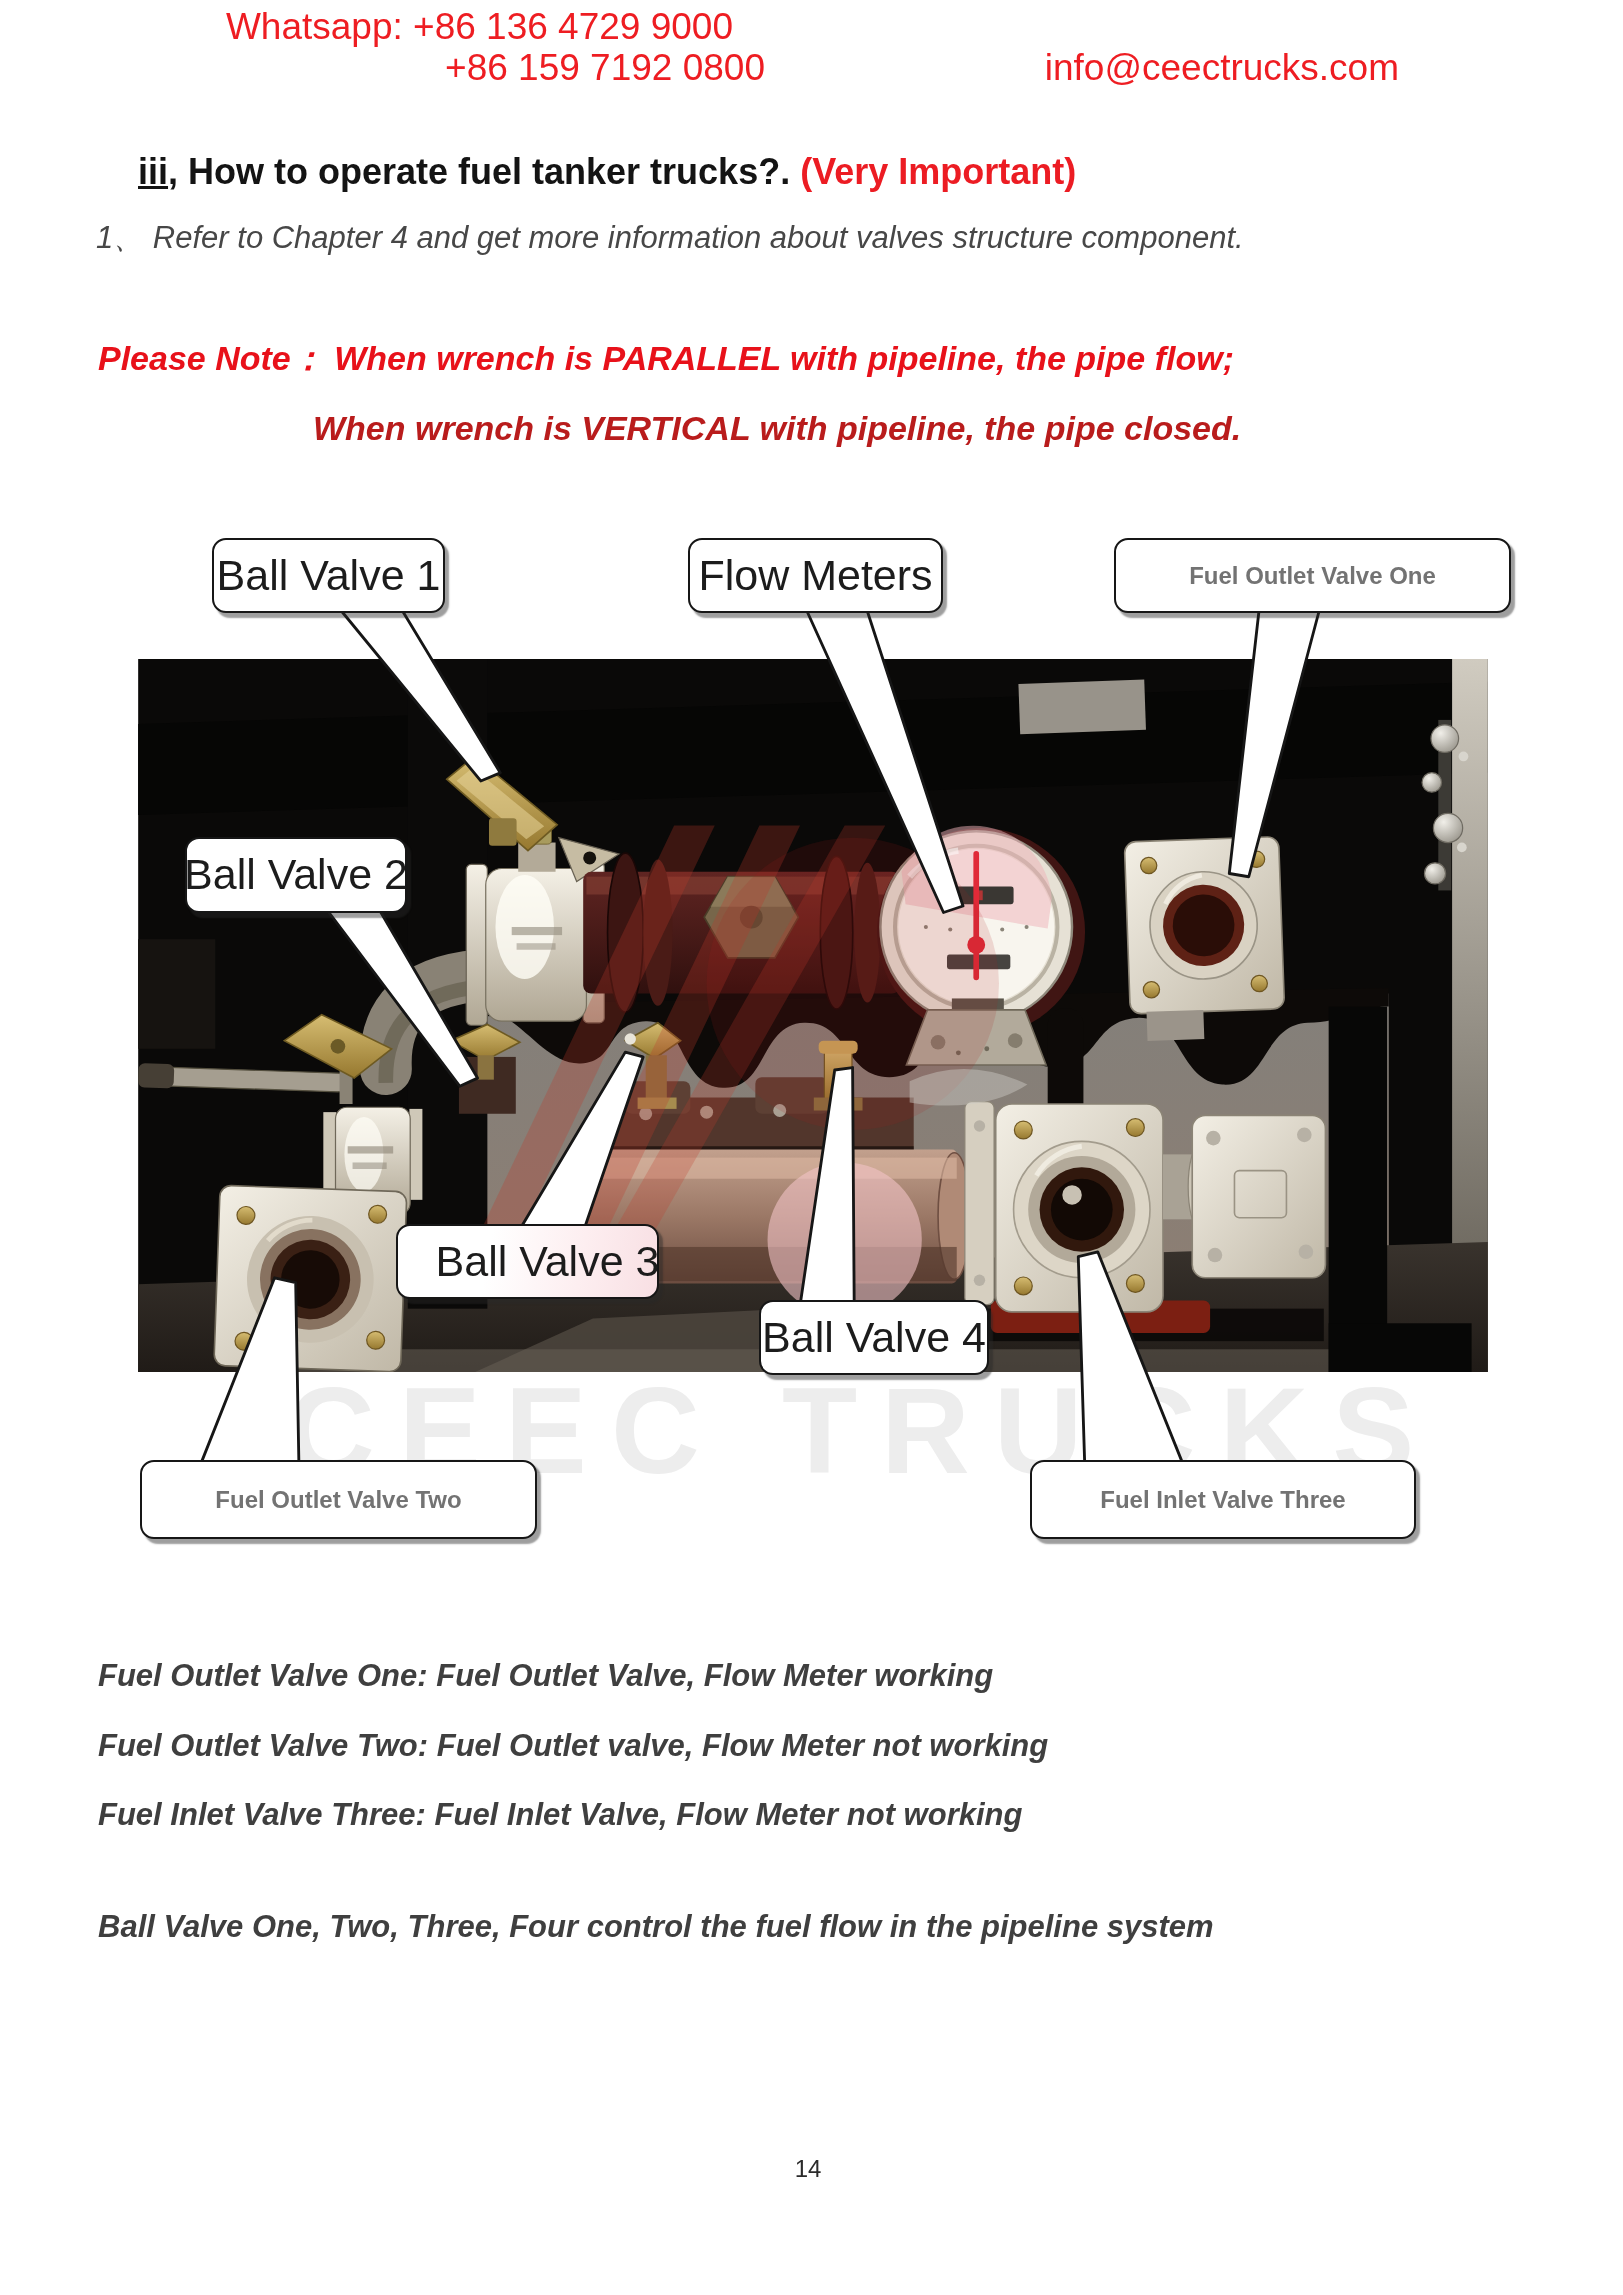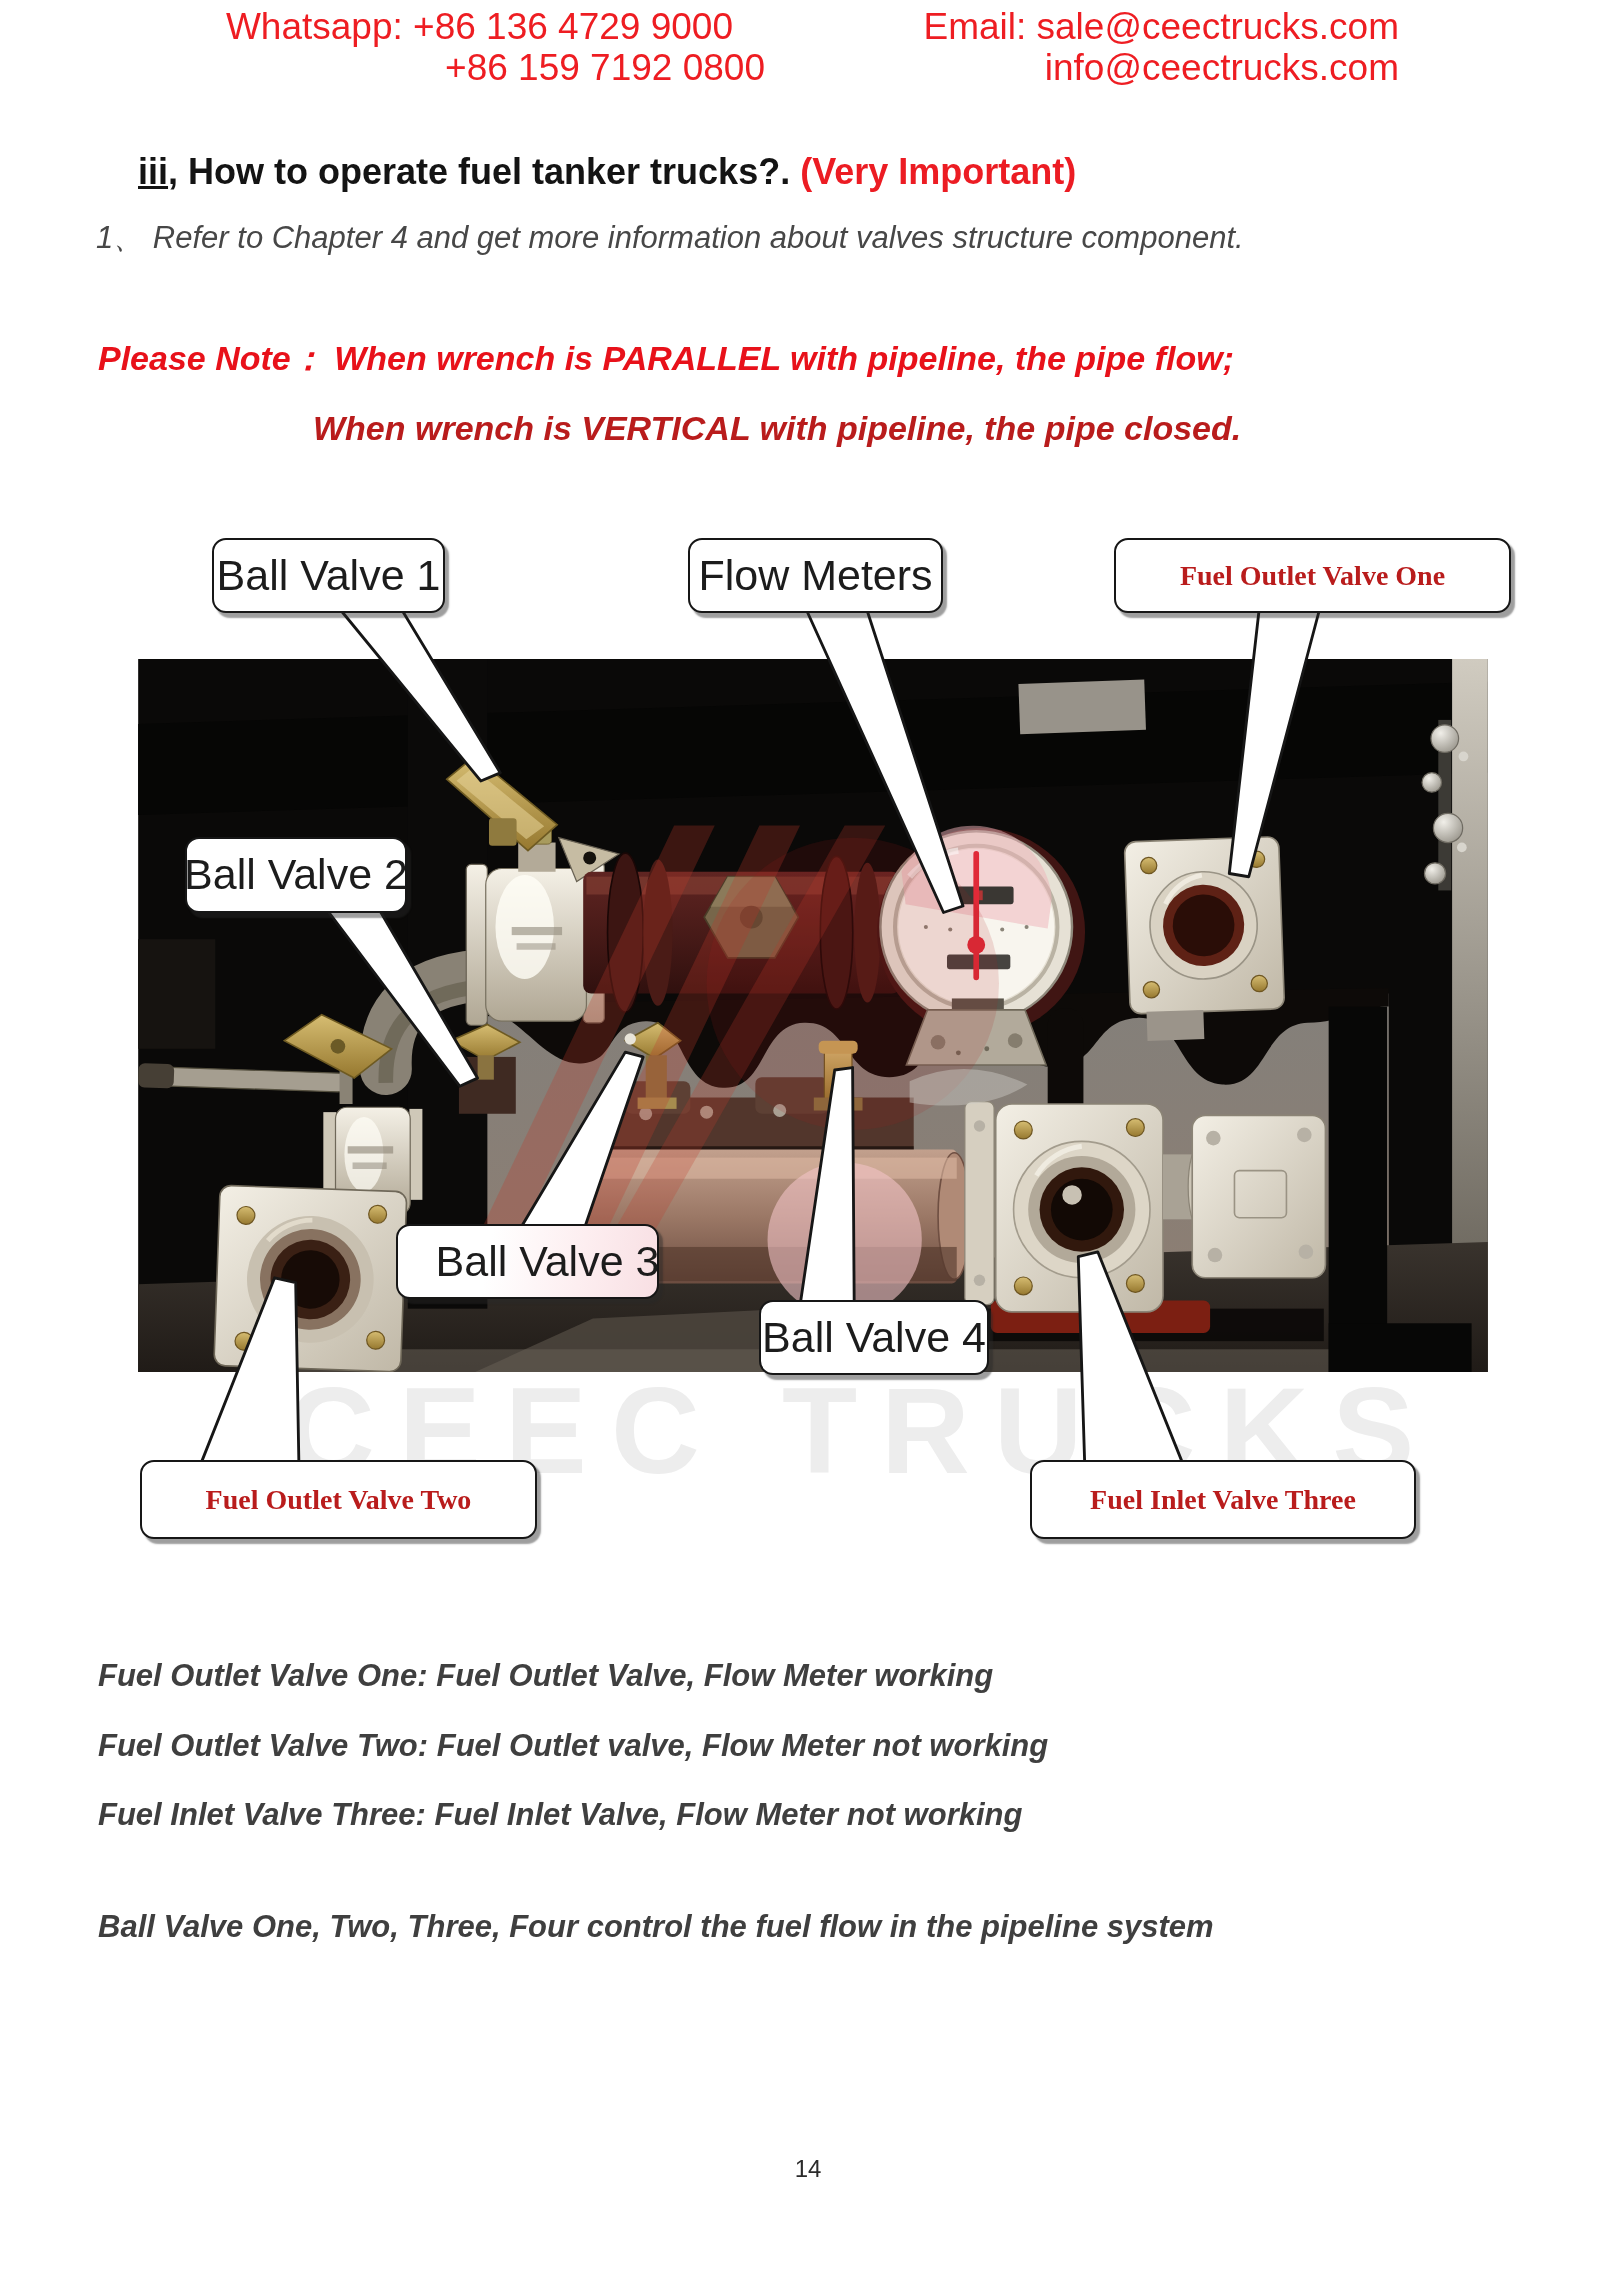--- a/index.html
+++ b/index.html
@@ -21,21 +21,21 @@
   .note1{left:98px;top:341px;font-size:34px;font-weight:bold;font-style:italic;color:#e8111a;}
   .note2{left:313px;top:411px;font-size:34px;font-weight:bold;font-style:italic;color:#b91c1c;text-align:center;}
   
   .photo-svg{left:138px;top:659px;z-index:1;}
   .watermark{left:286px;top:1366px;width:1218px;font-size:123px;font-weight:bold;
              color:#ededed;letter-spacing:24px;z-index:2;white-space:nowrap;}
   .tails-svg{left:0;top:0;z-index:5;pointer-events:none;}
   .callout{z-index:6;background:#fff;border:2.4px solid #161616;border-radius:14px;
            display:flex;align-items:center;justify-content:center;
            box-shadow:4px 4.9px 1.6px rgba(40,40,40,.45);font-size:43px;color:#1c1c1c;}
-  .callout.redlbl{color:#b91c1c;font-weight:bold;font-size:28px;font-family:Liberation Serif, serif;}
+  .callout.redlbl{color:#737373;font-weight:bold;font-size:24px;}
   .co1{left:212px;top:538px;width:229px;height:71px;}
   .co2{left:688px;top:538px;width:251px;height:71px;}
   .co3{left:1114px;top:538px;width:393px;height:71px;}
   .co4{left:185px;top:837px;width:218px;height:72px;}
   .co5{left:396px;top:1224px;width:219px;height:71px;
        background:linear-gradient(100deg,#ffffff 35%,#fdeef0 70%,#f8dfe3 100%);padding-left:40px;}
   .co6{left:759px;top:1300px;width:226px;height:71px;}
   .co7{left:140px;top:1460px;width:393px;height:75px;}
   .co8{left:1030px;top:1460px;width:382px;height:75px;}
   
@@ -43,21 +43,20 @@
   .d1{top:1660px;} .d2{top:1730px;} .d3{top:1799px;} .d4{top:1911px;}
   .pagenum{left:0;top:2156px;width:1616px;text-align:center;font-size:24px;color:#2b2b2b;}
 </style>
 </head>
 <body>
 
 <div class="page">
 
   <div class="abs t hdr wa1">Whatsapp: +86 136 4729 9000</div>
   <div class="abs t hdr wa2">+86 159 7192 0800</div>
-  <div class="abs t hdr em1">Email: sale@ceectrucks.com</div>
   <div class="abs t hdr em2">info@ceectrucks.com</div>
 
   <div class="abs t heading">
     <span class="rm">iii</span><span>, How to operate fuel tanker trucks?. </span><span class="red">(Very Important)</span>
   </div>
 
   <div class="abs t intro">1、 Refer to Chapter 4 and get more information about valves structure component.</div>
 
   <div class="abs t note1">Please Note： When wrench is PARALLEL with pipeline, the pipe flow;</div>
   <div class="abs t note2">When wrench is VERTICAL with pipeline, the pipe closed.</div>

